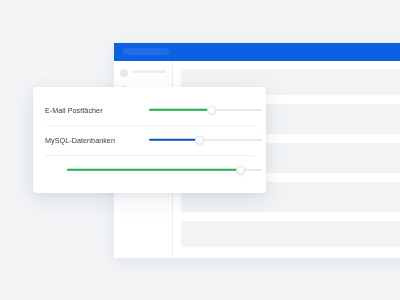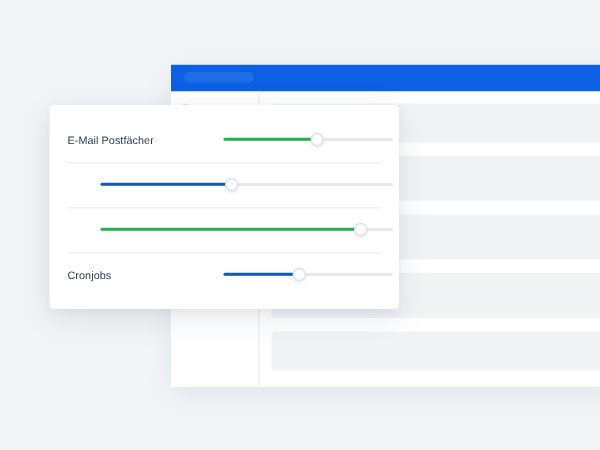--- a/index.html
+++ b/index.html
@@ -92,21 +92,21 @@
   .content-row.r1 { height: 26px; }
   .content-row.r2 { height: 30px; }
   .content-row.r3 { height: 30px; }
   .content-row.r4 { height: 30px; }
   .content-row.r5 { height: 26px; }
 
   
   #settings-card {
     position: absolute;
     left: 33px;
-    top: 70px;
+    top: 87px;
     width: 233px;
     background: #ffffff;
     border-radius: 3px;
     box-shadow: 0 6px 22px rgba(26, 48, 80, 0.10),
                 0 2px 6px rgba(26, 48, 80, 0.05);
     padding: 8px 0 8px 0;
     box-sizing: border-box;
   }
   .setting-row {
     display: flex;
@@ -213,37 +213,30 @@
   <div class="setting-row">
     <div class="setting-label">E-Mail Postfächer</div>
     <div class="slider">
       <div class="slider-track" style="background: rgb(230, 232, 234);"></div>
       <div class="slider-fill" style="width: 55%; background: rgb(34, 177, 76);"></div>
       <div class="slider-thumb" style="left: 55%;"></div>
     </div>
   </div>
 
   <div class="setting-row">
+    <div class="setting-label">MySQL-Datenbanken</div>
     <div class="slider">
       <div class="slider-track" style="background: rgb(230, 232, 234);"></div>
       <div class="slider-fill" style="width: 45%; background: rgb(13, 91, 181);"></div>
       <div class="slider-thumb" style="left: 45%;"></div>
     </div>
   </div>
 
   <div class="setting-row">
     <div class="slider">
       <div class="slider-track" style="background: rgb(230, 232, 234);"></div>
       <div class="slider-fill" style="width: 89%; background: rgb(34, 177, 76);"></div>
       <div class="slider-thumb" style="left: 89%;"></div>
     </div>
   </div>
 
-  <div class="setting-row">
-    <div class="setting-label">Cronjobs</div>
-    <div class="slider">
-      <div class="slider-track" style="background: rgb(230, 232, 234);"></div>
-      <div class="slider-fill" style="width: 45%; background: rgb(13, 91, 181);"></div>
-      <div class="slider-thumb" style="left: 45%;"></div>
-    </div>
-  </div>
 
 </div>
 
 </body></html>

